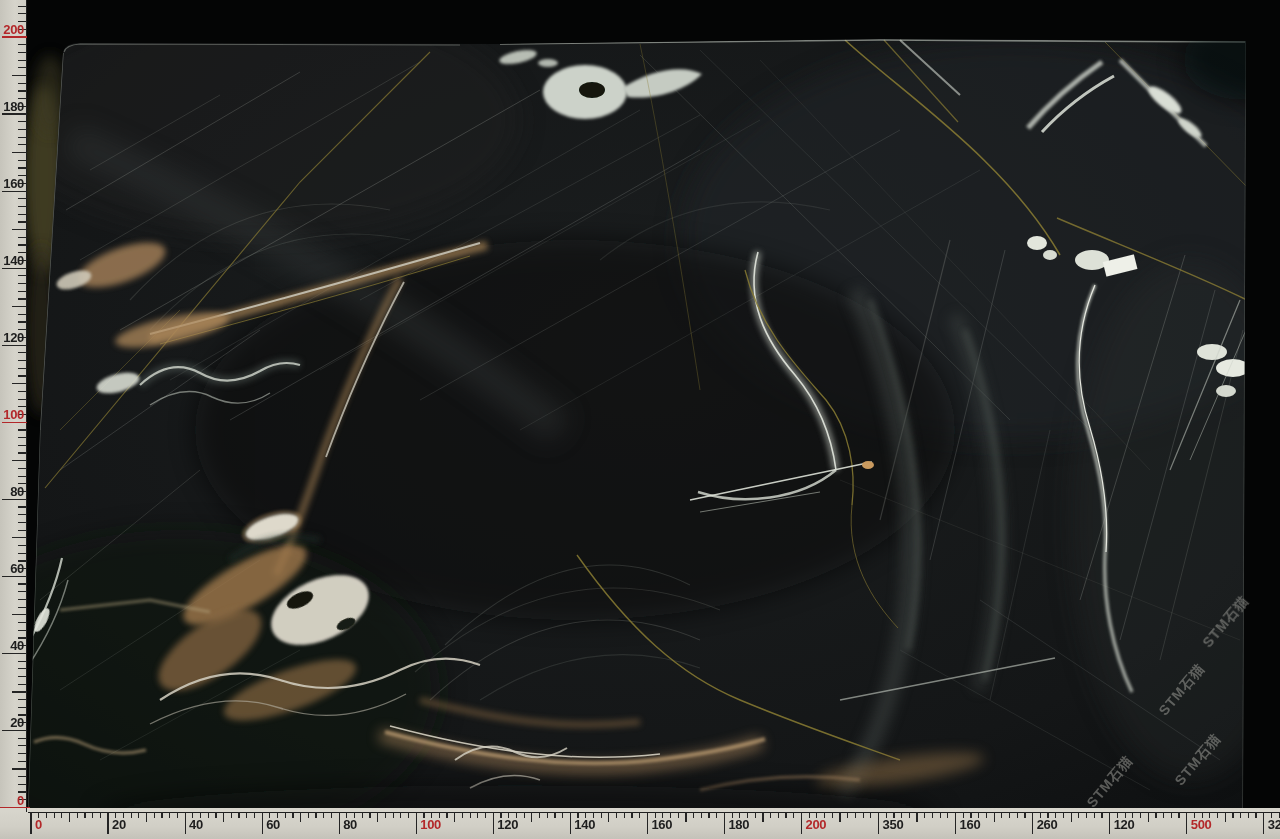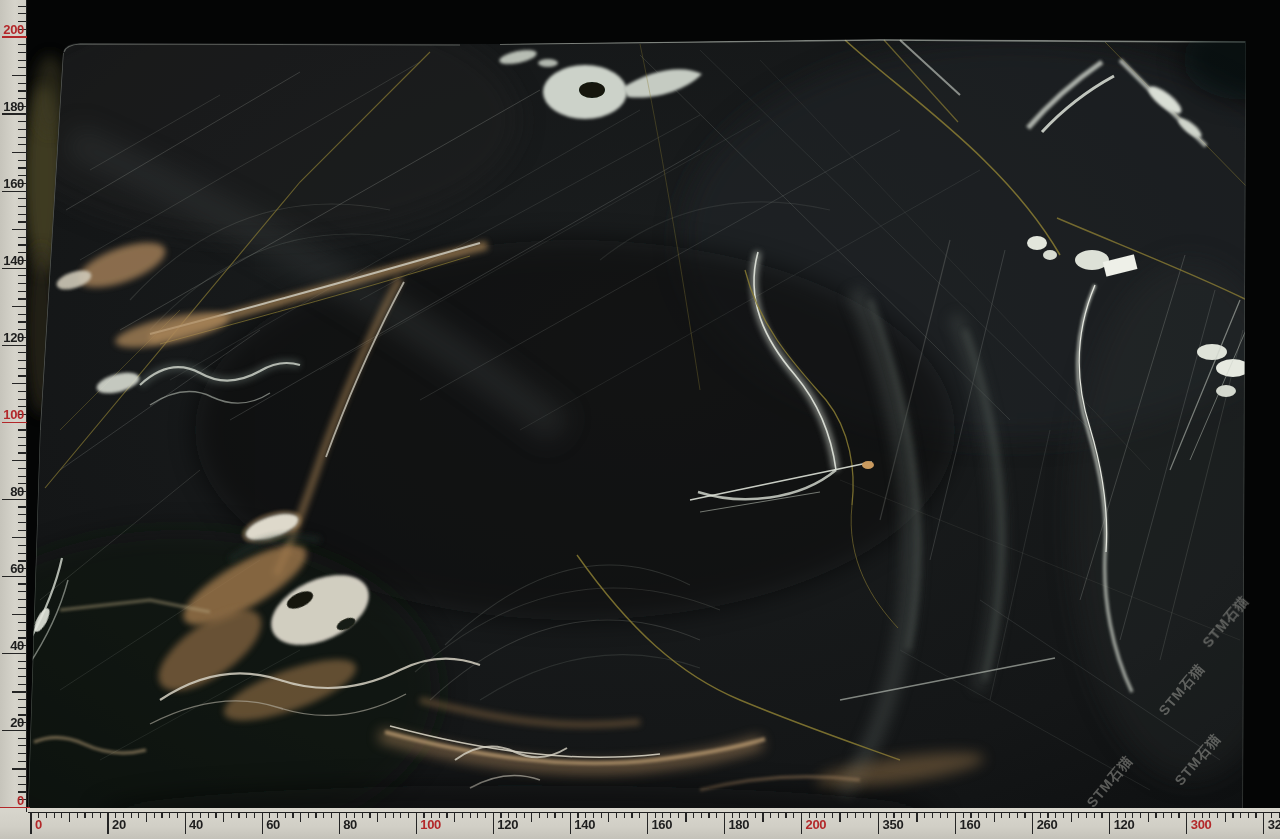--- a/index.html
+++ b/index.html
@@ -532,15 +532,15 @@
     <div class="rlabel red" style="left: 420.25px; top: 818px;">100</div>
     <div class="rlabel" style="left: 497.3px; top: 818px;">120</div>
     <div class="rlabel" style="left: 574.35px; top: 818px;">140</div>
     <div class="rlabel" style="left: 651.4px; top: 818px;">160</div>
     <div class="rlabel" style="left: 728.45px; top: 818px;">180</div>
     <div class="rlabel red" style="left: 805.5px; top: 818px;">200</div>
     <div class="rlabel" style="left: 882.55px; top: 818px;">350</div>
     <div class="rlabel" style="left: 959.6px; top: 818px;">160</div>
     <div class="rlabel" style="left: 1036.65px; top: 818px;">260</div>
     <div class="rlabel" style="left: 1113.7px; top: 818px;">120</div>
-    <div class="rlabel red" style="left: 1190.75px; top: 818px;">300</div>
+    <div class="rlabel red" style="left: 1190.75px; top: 818px;">500</div>
     <div class="rlabel" style="left: 1267.8px; top: 818px;">320</div>
   </div>
 
 </body></html>

